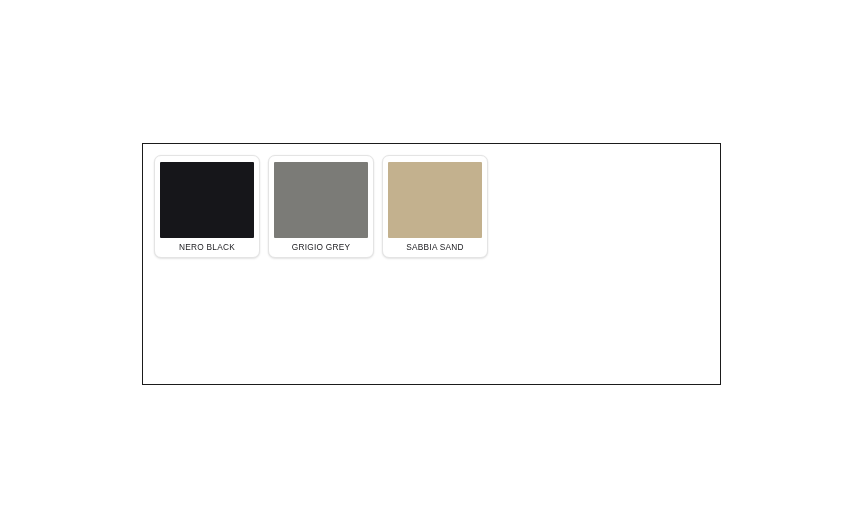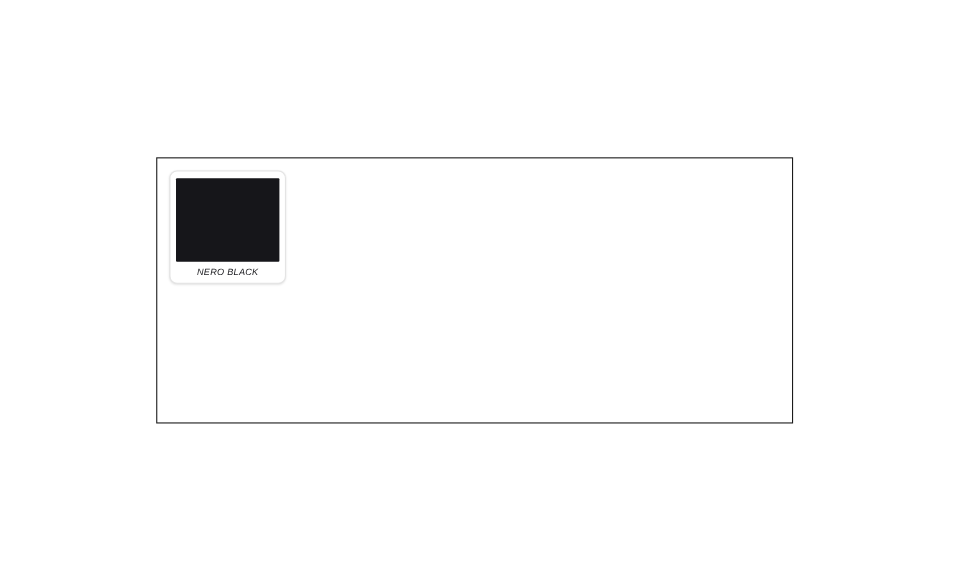--- a/index.html
+++ b/index.html
@@ -40,21 +40,20 @@
     width: 100%;
     height: 100%;
     padding: 11px 9px 9px 11px;
   }
 
   .swatch-grid {
     display: flex;
     flex-wrap: wrap;
     align-content: flex-start;
     gap: 8px 8px;
-    font-style: italic;
   }
 
   
   .swatch-card {
     box-sizing: border-box;
     width: 106px;
     height: 103px;
     background: #ffffff;
     border: 1px solid #e4e4e4;
     border-radius: 7px;
@@ -93,17 +92,25 @@
 <div id="page" style="background-color: rgb(255, 255, 255);">
 
   <div class="swatch-panel" style="border-color: rgb(27, 27, 27); background-color: rgb(255, 255, 255);">
     <div class="panel-inner">
       <div class="swatch-grid" id="swatch-grid">
 
       <div class="swatch-card">
             <div class="swatch-chip" style="background-color: rgb(22, 22, 26);"></div>
             <div class="swatch-label">NERO BLACK</div>
           </div>
+          <div class="swatch-card">
+            <div class="swatch-chip" style="background-color: rgb(123, 123, 119);"></div>
+            <div class="swatch-label">GRIGIO GREY</div>
+          </div>
+          <div class="swatch-card">
+            <div class="swatch-chip" style="background-color: rgb(195, 177, 142);"></div>
+            <div class="swatch-label">SABBIA SAND</div>
+          </div>
         </div>
     </div>
   </div>
 
 </div>
 
 </body></html>

